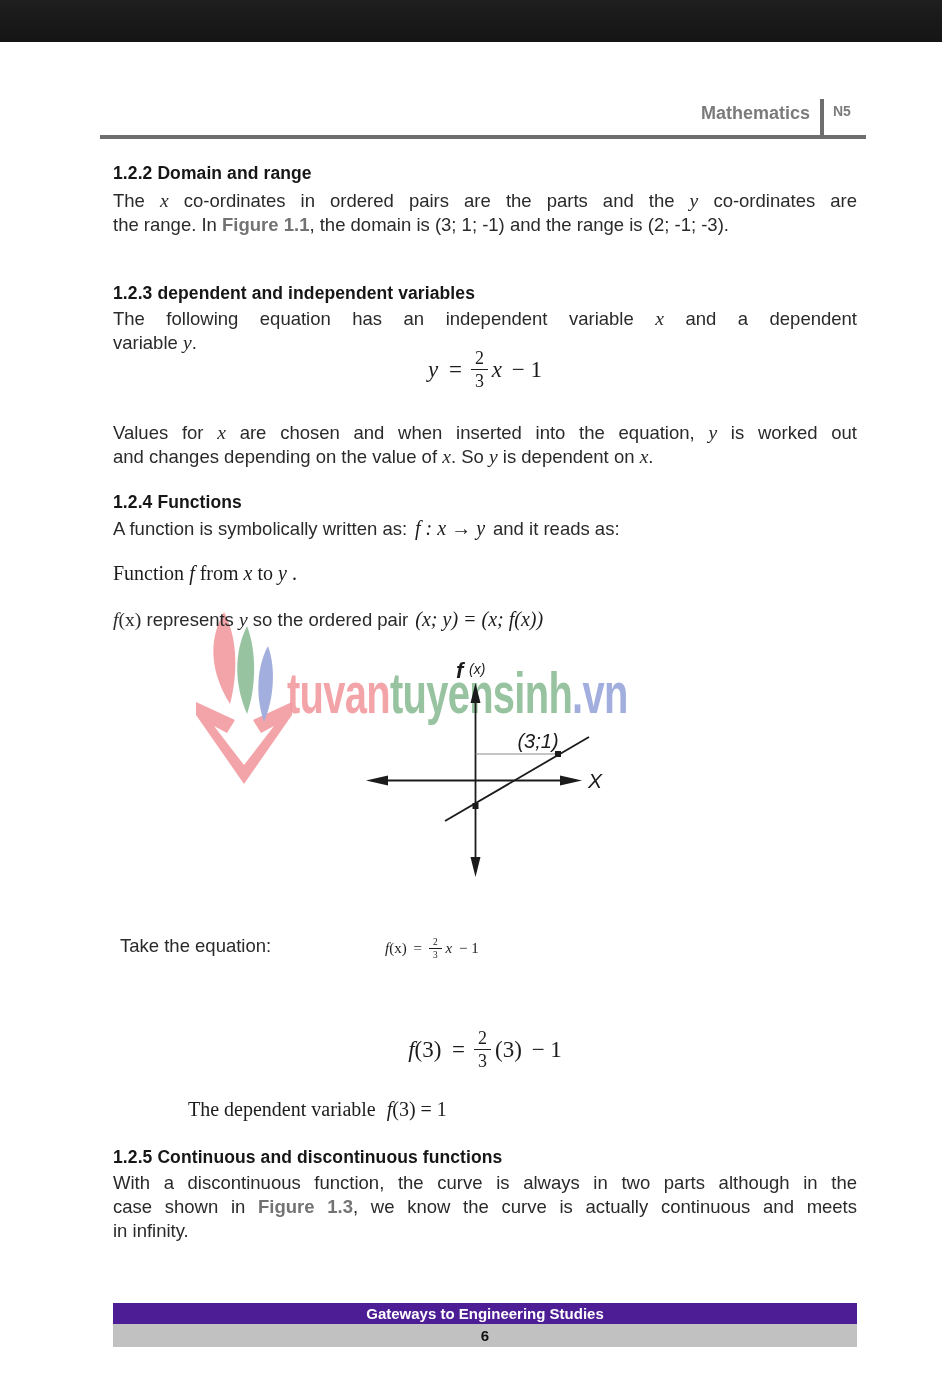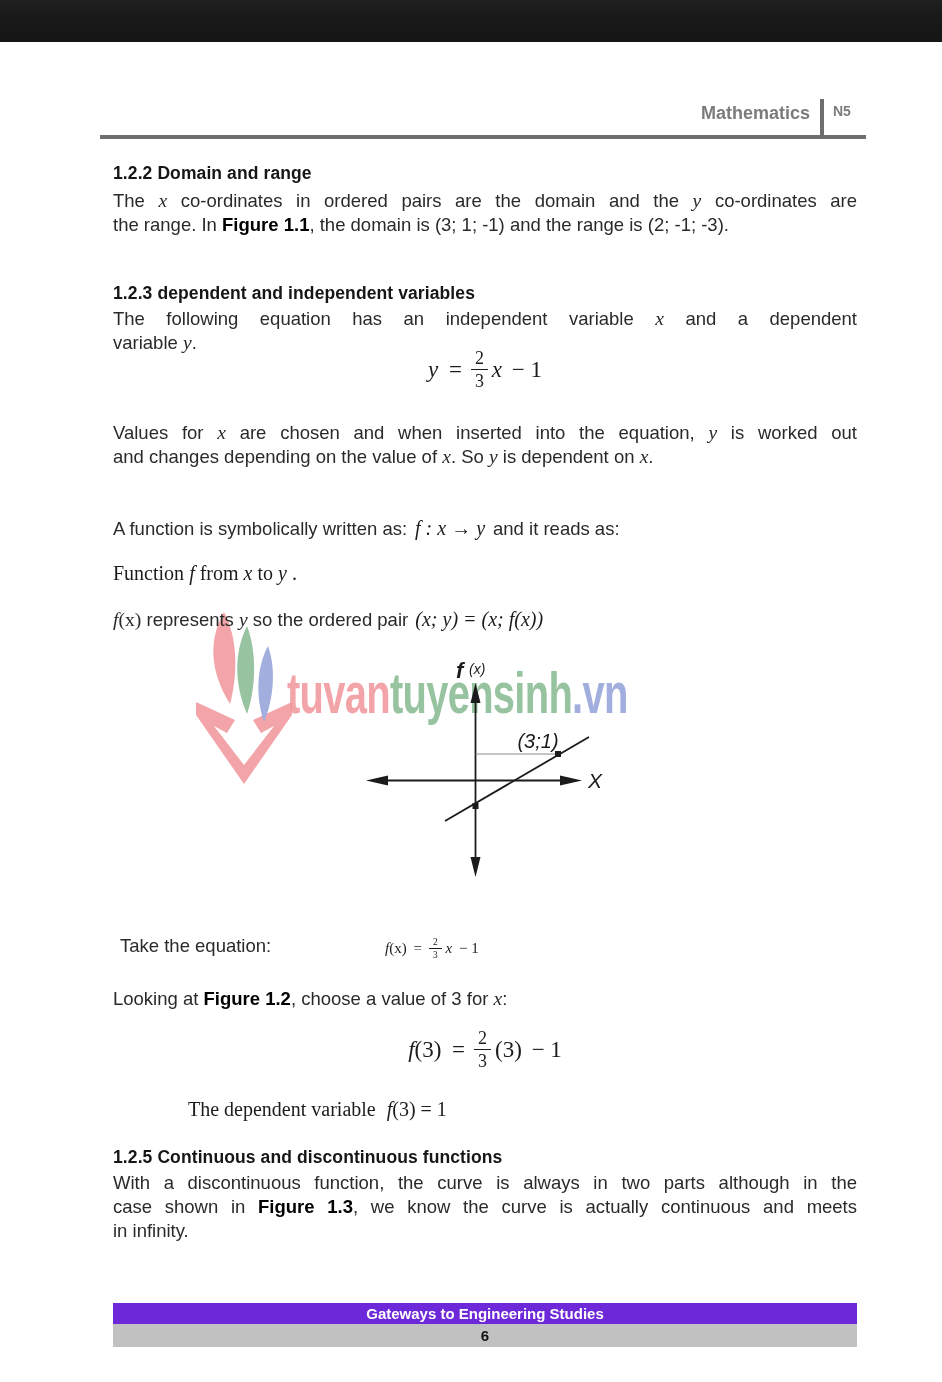--- a/index.html
+++ b/index.html
@@ -12,21 +12,21 @@
   .hdr-vbar{position:absolute;left:820px;top:99px;width:4px;height:38px;background:#6e6e6e;}
   .hdr-level{position:absolute;left:833px;top:103px;font-size:14px;font-weight:bold;color:#7b7b7b;}
   .hdr-rule{position:absolute;left:100px;top:135px;width:766px;height:4px;background:#6e6e6e;}
   
   .blk{position:absolute;left:113px;width:744px;}
   .h3{font-size:17.5px;font-weight:bold;color:#161616;letter-spacing:.1px;}
   .body{font-size:18.5px;line-height:24px;color:#2a2a2a;}
   .jl{text-align:justify;text-align-last:justify;-moz-text-align-last:justify;}
   .ll{text-align:left;}
   .mv{font-family:"Liberation Serif",serif;font-style:italic;font-size:1.06em;}
-  .bd{font-weight:bold;color:#000000;}
+  .bd{font-weight:bold;color:#737373;}
   .serifline{font-family:"Liberation Serif",serif;font-size:20px;color:#1c1c1c;}
   .mchunk{font-family:"Liberation Serif",serif;font-style:italic;font-size:20px;color:#1c1c1c;margin:18px 8px;}
   
   .eq{font-family:"Liberation Serif",serif;font-size:23px;color:#1c1c1c;text-align:center;}
   .eq .it{font-style:italic;}
   .frac{display:inline-block;vertical-align:middle;position:relative;top:-2px;
         text-align:center;font-size:0.78em;line-height:1.12;margin:0 4px;}
   .frac .num{display:block;padding:0 4px 1px 4px;border-bottom:1.5px solid #1c1c1c;}
   .frac .den{display:block;padding-top:1px;}
   .frac-sm{font-size:0.62em;top:-1px;}
@@ -37,60 +37,61 @@
   
   .fig-svg{position:absolute;left:340px;top:645px;z-index:3;}
   .fig-caption{position:absolute;left:113px;top:883px;width:744px;font-size:18.5px;color:#2a2a2a;z-index:3;}
   
   .wm-logo{position:absolute;left:193px;top:612px;z-index:1;opacity:.88;}
   .wm-text{position:absolute;left:287px;top:665px;z-index:1;font-weight:bold;font-size:57px;
            letter-spacing:-1px;white-space:nowrap;transform:scaleX(.70);transform-origin:0 0;
            line-height:1;opacity:.88;}
   .z2{z-index:2;}
   
-  .foot-dark{position:absolute;left:113px;top:1303px;width:744px;height:21px;background:#6d28d9;
+  .foot-dark{position:absolute;left:113px;top:1303px;width:744px;height:21px;background:#4c1d95;
              color:#fff;font-size:15px;font-weight:bold;text-align:center;line-height:21px;}
   .foot-light{position:absolute;left:113px;top:1324px;width:744px;height:23px;background:#c1c1c1;
               color:#111;font-size:15px;font-weight:bold;text-align:center;line-height:23px;}
 </style>
 </head>
 <body>
 
 <div class="page">
 
   <div class="topbar"></div>
 
   <span class="hdr-subject">Mathematics</span>
   <div class="hdr-vbar"></div>
   <span class="hdr-level">N5</span>
   <div class="hdr-rule"></div>
 
   <div class="blk h3 z2" style="top:163px">1.2.2 Domain and range</div>
   <div class="blk body z2" style="top:189px">
-    <div class="jl"><span>The </span><span class="mv">x</span><span> co-ordinates in ordered pairs are the domain and the </span><span class="mv">y</span><span> co-ordinates are</span></div>
+    <div class="jl"><span>The </span><span class="mv">x</span><span> co-ordinates in ordered pairs are the parts and the </span><span class="mv">y</span><span> co-ordinates are</span></div>
     <div class="ll"><span>the range. In </span><span class="bd">Figure 1.1</span><span>, the domain is (3; 1; -1) and the range is (2; -1; -3).</span></div>
   </div>
 
   <div class="blk h3 z2" style="top:283px">1.2.3 dependent and independent variables</div>
   <div class="blk body z2" style="top:307px">
     <div class="jl"><span>The following equation has an independent variable </span><span class="mv">x</span><span> and a dependent</span></div>
     <div class="ll"><span>variable </span><span class="mv">y</span><span>.</span></div>
   </div>
 
   <div class="blk eq z2" style="top:350px">
     <span class="it">y</span>
     <span style="margin:0 5px">=</span><span class="frac"><span class="num">2</span><span class="den">3</span></span><span class="it">x</span>
     <span style="margin-left:4px">− 1</span>
   </div>
 
   <div class="blk body z2" style="top:421px">
     <div class="jl"><span>Values for </span><span class="mv">x</span><span> are chosen and when inserted into the equation, </span><span class="mv">y</span><span> is worked out</span></div>
     <div class="ll"><span>and changes depending on the value of </span><span class="mv">x</span><span>. So </span><span class="mv">y</span><span> is dependent on </span><span class="mv">x</span><span>.</span></div>
   </div>
 
+  <div class="blk h3 z2" style="top:492px">1.2.4 Functions</div>
   <div class="blk body z2" style="top:516px">
     <span>A function is symbolically written as:</span><span class="mchunk">f : x → y</span><span>and it reads as:</span>
   </div>
   <div class="blk serifline z2" style="top:562px">
     <span>Function </span><span style="font-style:italic">f</span><span> from </span><span style="font-style:italic">x</span><span> to </span><span style="font-style:italic">y</span><span> .</span>
   </div>
   <div class="blk body z2" style="top:607px">
     <span class="mv">f</span><span class="mv" style="font-style:normal">(x)</span><span> represents </span><span class="mv">y</span><span> so the ordered pair </span><span class="mchunk" style="margin:0 2px">(x; y) = (x; f(x))</span>
   </div>
 
@@ -130,23 +131,20 @@
 
 
   <div class="blk takeline z2" style="top:925px">
     <span class="lbl">Take the equation:</span>
     <span class="ieq"><span style="font-style:italic">f</span><span>(x)</span>
       <span style="margin:0 3px">=</span><span class="frac frac-sm"><span class="num">2</span><span class="den">3</span></span><span style="font-style:italic">x</span>
       <span style="margin-left:3px">− 1</span>
     </span>
   </div>
 
-  <div class="blk body z2" style="top:987px">
-    <span>Looking at </span><span class="bd">Figure 1.2</span><span>, choose a value of 3 for </span><span class="mv">x</span><span>:</span>
-  </div>
 
   <div class="blk eq z2" style="top:1030px">
     <span class="it">f</span><span>(3)</span>
     <span style="margin:0 5px">=</span><span class="frac"><span class="num">2</span><span class="den">3</span></span><span>(3)</span>
     <span style="margin-left:4px">− 1</span>
   </div>
 
   <div class="blk serifline z2" style="top:1098px;left:188px;width:600px">
     <span>The dependent variable </span><span style="font-style:italic;margin-left:6px">f</span><span>(3) = 1</span>
   </div>

